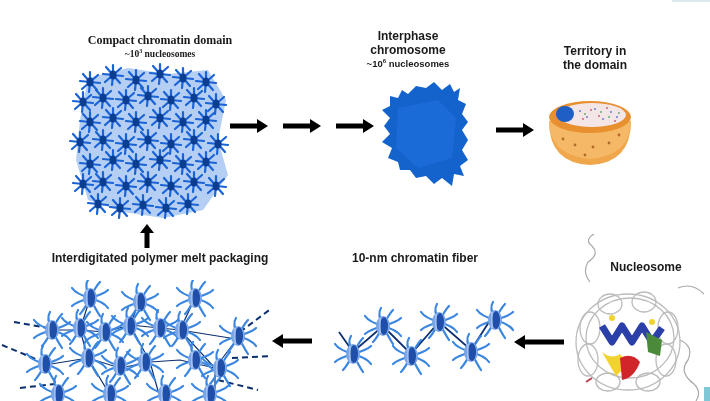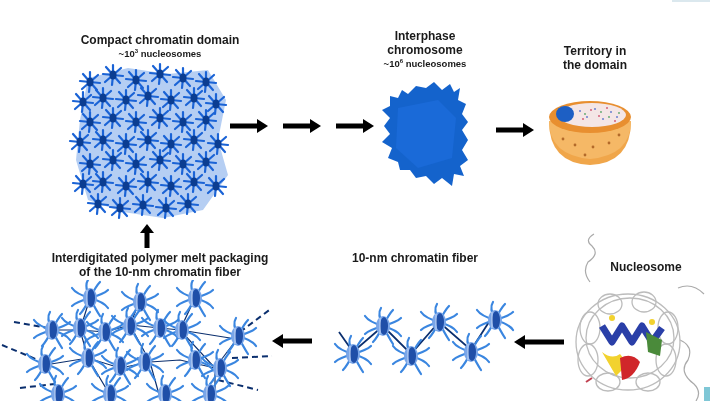--- a/index.html
+++ b/index.html
@@ -12,21 +12,21 @@
     .arrow { position: absolute; }
     .panel { position: absolute; }
     .corner-bar { position: absolute; top: 0; left: 672px; width: 38px; height: 2px; background: #dbe8ee; }
     .corner-chip { position: absolute; left: 704px; top: 387px; width: 6px; height: 14px; background: #7fc7d6; }
   </style>
 </head>
 <body>
 
 <div class="corner-bar"></div>
 
-<div class="label" style="left:60px; top:34px; width:200px;">
+<div class="label" style="left:60px; top:34px; width:200px;font-family:Liberation Serif, serif;">
   <span class="line lbl-lg">Compact chromatin domain</span>
   <span class="line lbl-sm"><span>~10</span><sup style="font-size:6px">3</sup><span> nucleosomes</span></span>
 </div>
 
 <svg class="panel" style="left:68px; top:60px;" width="165" height="165" viewBox="0 0 165 165">
   <defs>
     <g id="star">
       <g stroke="#1a63d6" stroke-width="2.2" stroke-linecap="round">
         <line x1="0" y1="0" x2="0" y2="-10"></line>
         <line x1="0" y1="0" x2="8" y2="-7"></line>
@@ -95,21 +95,21 @@
 </svg>
 <svg class="arrow" style="left:283px; top:119px;" width="40" height="14" viewBox="0 0 40 14">
   <rect x="0" y="4.5" width="28" height="5" fill="#000"></rect>
     <polygon points="27,0 38,7 27,14" fill="#000"></polygon>
 </svg>
 <svg class="arrow" style="left:336px; top:119px;" width="40" height="14" viewBox="0 0 40 14">
   <rect x="0" y="4.5" width="28" height="5" fill="#000"></rect>
     <polygon points="27,0 38,7 27,14" fill="#000"></polygon>
 </svg>
 
-<div class="label" style="left:365px; top:30px; width:120px;">
+<div class="label" style="left:348px; top:30px; width:120px;">
   <span class="line lbl-lg">Interphase</span>
   <span class="line lbl-lg">chromosome</span>
   <span class="line lbl-sm"><span>~10</span><sup style="font-size:6px">6</sup><span> nucleosomes</span></span>
 </div>
 
 <svg class="panel" style="left:378px; top:78px;" width="100" height="112" viewBox="0 0 100 112">
   <path d="M12,18 L20,20 L24,12 L30,16 L38,8 L48,10 L56,4 L64,12 L72,6 L76,14 L82,10 L80,22 L88,26 L84,36 L90,44 L84,52 L90,62 L84,72 L90,82 L82,88 L86,98 L76,96 L74,108 L64,100 L56,106 L48,98 L38,100 L32,92 L22,92 L20,84 L10,80 L14,70 L4,64 L12,56 L6,48 L12,40 L4,32 L12,28 Z" fill="#1463cc"></path>
   <path d="M20,30 L60,22 L78,40 L74,80 L40,90 L18,70 Z" fill="#1a6ad8"></path>
 </svg>
 
@@ -160,21 +160,20 @@
     </g>
 </svg>
 
 <svg class="arrow" style="left:140px; top:224px;" width="14" height="24" viewBox="0 0 14 24">
   <polygon points="7,0 14,9 0,9" fill="#000"></polygon>
     <rect x="4.5" y="8" width="5" height="16" fill="#000"></rect>
 </svg>
 
 <div class="label lbl-lg" style="left:30px; top:252px; width:260px;">
   <span class="line">Interdigitated polymer melt packaging</span>
-  <span class="line">of the 10-nm chromatin fiber</span>
 </div>
 
 <svg class="panel" style="left:0px; top:280px;" width="280" height="121" viewBox="0 0 280 121">
   <defs>
     <g id="nuc">
       <g stroke="#3a86e0" stroke-width="2.2" fill="none" stroke-linecap="round">
         <path d="M0,0 Q-6,-12 -2,-18"></path>
           <path d="M0,0 Q6,-12 10,-16"></path>
           <path d="M0,0 Q14,-4 18,-8"></path>
           <path d="M0,0 Q14,4 18,10"></path>

